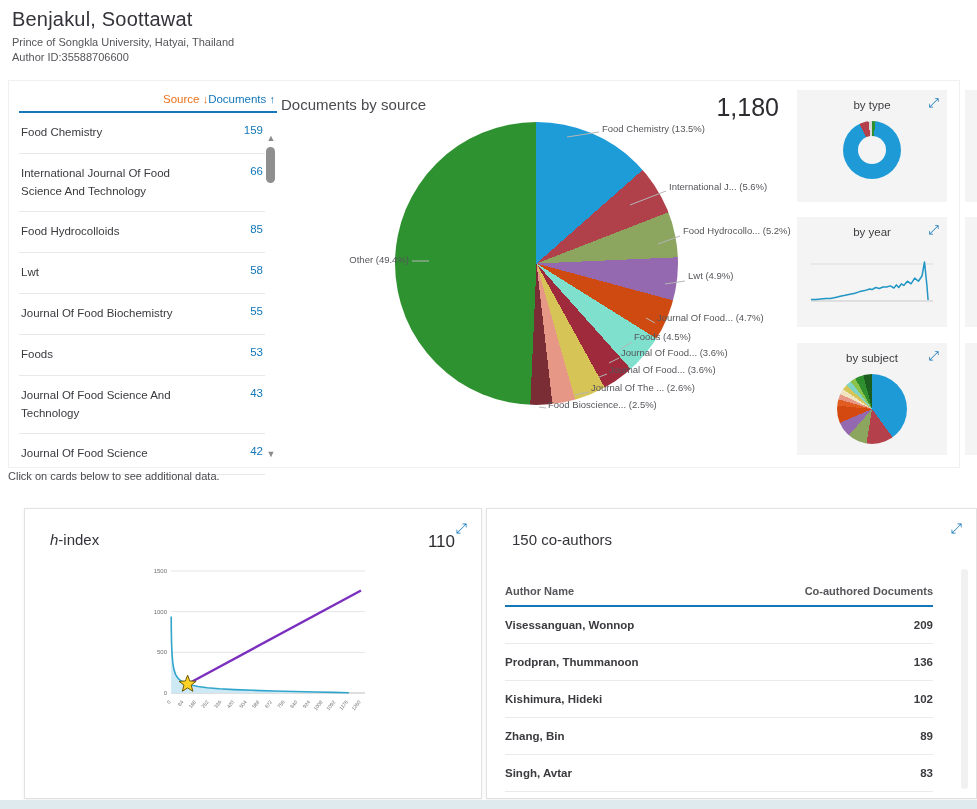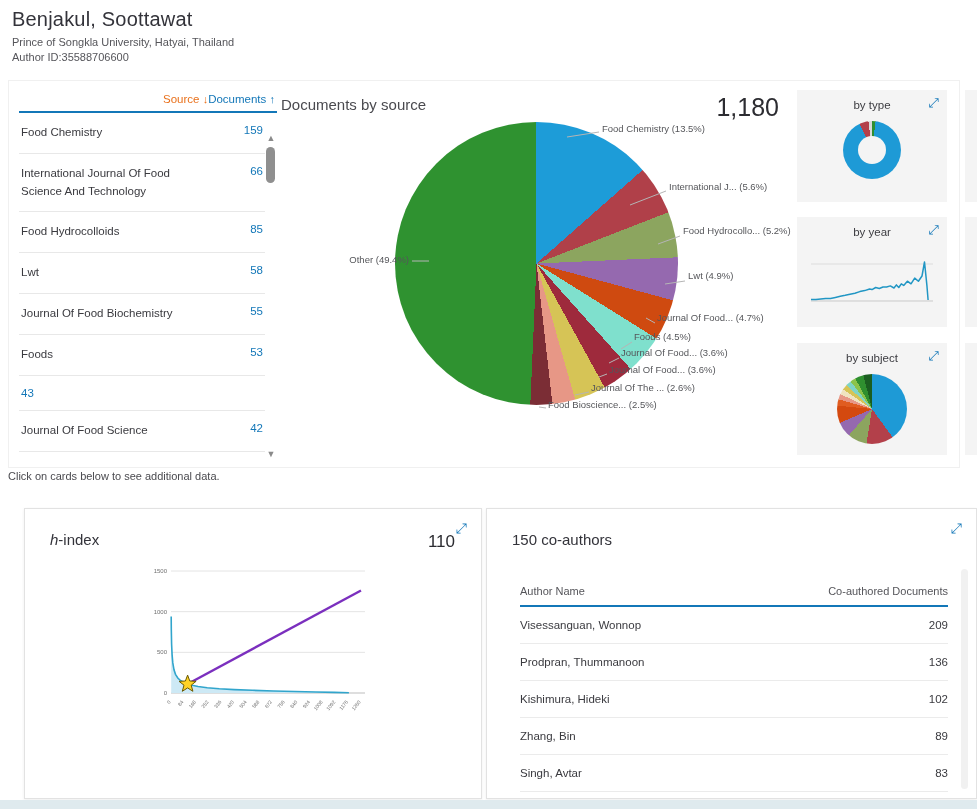--- a/index.html
+++ b/index.html
@@ -56,21 +56,21 @@
   .card { position:absolute; top:508px; background:#fff; border:1px solid #e2e2e2; box-shadow:0 1px 3px rgba(0,0,0,.07); cursor:pointer; }
   .card-hindex { left:8px; width:458px; height:291px;margin-left:16px; }
   .card-coauth { left:486px; width:491px; height:291px; overflow:hidden; }
   .card .expand-icon { top:12px; right:14px; font-size:14px; }
   .hx-title { position:absolute; left:25px; top:22px; font-size:15px; color:#33333a; }
   .hx-title .it { font-style:italic; }
   .hx-value { position:absolute; right:26px; top:23px; font-size:17px; color:#2c2c31; }
   .hx-chart { position:absolute; left:118px; top:52px; }
 
   .ca-title { position:absolute; left:25px; top:22px; font-size:15px; color:#33333a; }
-  .ca-table { position:absolute; left:33px; top:70px; width:428px; }
+  .ca-table { position:absolute; left:18px; top:70px; width:428px;font-weight:bold; }
   .ca-head { display:flex; justify-content:space-between; padding:6px 0 8px 0; border-bottom:2px solid #1377b8; }
   .ca-head span { font-size:11px; color:#55555a; }
   .ca-row { display:flex; justify-content:space-between; padding:12px 0; border-bottom:1px solid #ebebeb; }
   .ca-name { font-size:11.5px; color:#3a3a3f; }
   .ca-count { font-size:11.5px; color:#3a3a3f; }
   .ca-scrollgutter { position:absolute; right:8px; top:60px; width:7px; height:220px; background:#f1f1f1; border-radius:4px; }
 
   .bottom-strip { position:absolute; left:0; top:800px; width:977px; height:9px; background:#dfeaee; }
 </style>
 </head>
@@ -110,20 +110,21 @@
           </div>
         <div class="src-row">
             <span class="src-name">Journal Of Food Biochemistry</span>
             <span class="src-count">55</span>
           </div>
         <div class="src-row">
             <span class="src-name">Foods</span>
             <span class="src-count">53</span>
           </div>
         <div class="src-row">
+            <span class="src-name">Journal Of Food Science And Technology</span>
             <span class="src-count">43</span>
           </div>
         <div class="src-row">
             <span class="src-name">Journal Of Food Science</span>
             <span class="src-count">42</span>
           </div>
       </div>
       <div class="scrollbar">
         <div class="sb-arrow sb-up">▲</div>
         <div class="sb-thumb"></div>

